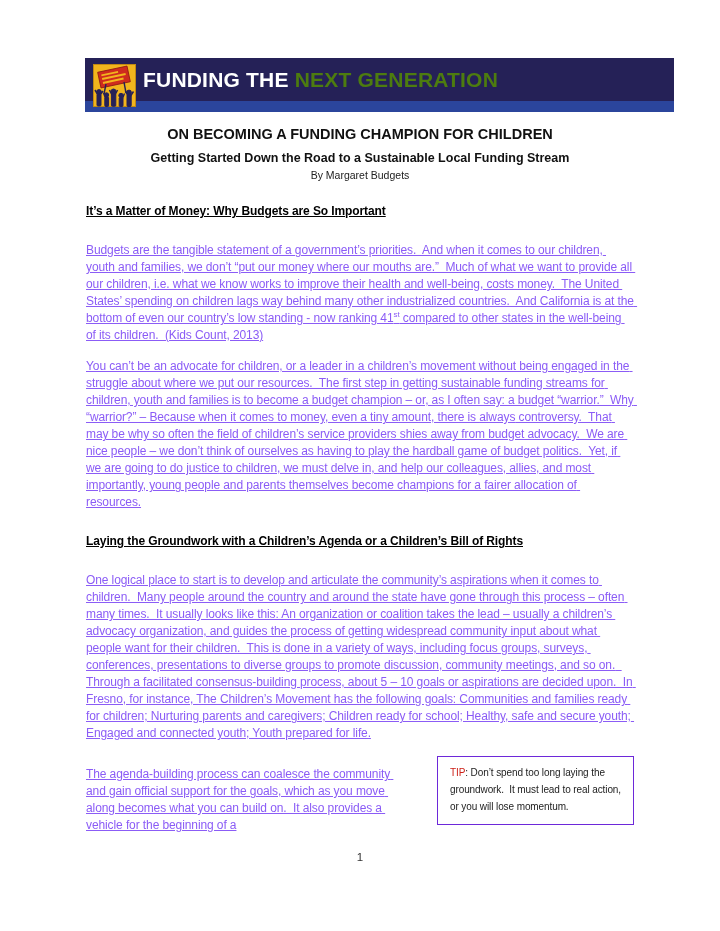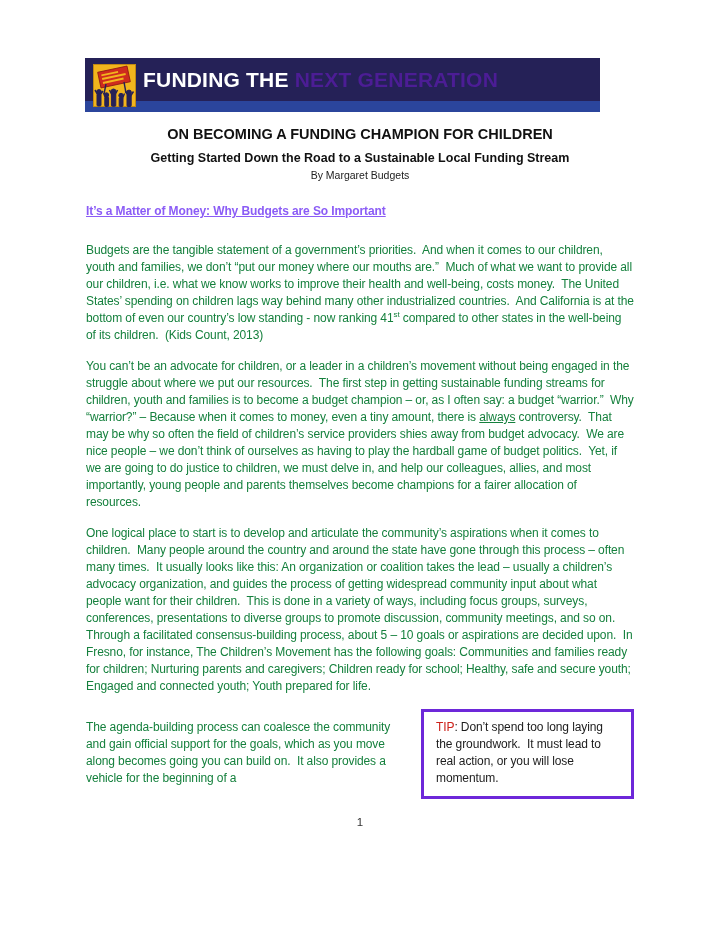--- a/index.html
+++ b/index.html
@@ -7,59 +7,59 @@
   body {
     width: 720px; height: 931px;
     background: #ffffff;
     font-family: "Liberation Sans", "DejaVu Sans", sans-serif;
     color: #1c1c1c;
     overflow: hidden;
   }
   .page { position: relative; width: 720px; height: 931px; background: #fff; }
 
   
-  .banner { position: relative; margin: 58px 0 0 85px; width: 515px; height: 54px; }
+  .banner { position: relative; margin: 58px 0 0 85px; width: 589px; height: 54px; }
   .banner-navy { height: 43px; background: #252157; }
   .banner-stripe { height: 11px; background: #2b459c; }
   .banner-logo { position: absolute; left: 8px; top: 6px; width: 43px; height: 43px; }
   .banner-title {
     position: absolute; left: 58px; top: 0; height: 43px;
     display: flex; align-items: center;
     font-size: 21px; font-weight: bold; letter-spacing: 0.2px;
     white-space: pre; color: #ffffff;
   }
-  .banner-title .brand-yellow { color: #4c1d95; }
+  .banner-title .brand-yellow { color: #4d7c0f; }
 
   
   .content { margin: 14px 0 0 86px; width: 548px; }
   .doc-title { margin: 0 0 3px 0; font-size: 14.5px; font-weight: bold; text-align: center; color: #111; }
   .doc-subtitle { margin: 9px 0 4px 0; font-size: 12.5px; font-weight: bold; text-align: center; color: #111; }
   .doc-byline { margin: 0; font-size: 10.5px; text-align: center; color: #222; }
 
   .sec-heading {
     margin: 22px 0 23px 0;
     font-size: 12px; line-height: 16px;
-    color: #8b5cf6; text-decoration: underline;
+    color: #000000; text-decoration: underline;
     letter-spacing: -0.1px;
   }
   .para {
     margin: 0 0 14px 0;
     font-size: 12px; line-height: 17px; letter-spacing: -0.1px;
-    white-space: pre-wrap; color: #15803d;
+    white-space: pre-wrap; color: #8b5cf6; text-decoration: underline;
   }
   .para sup { font-size: 8px; vertical-align: super; line-height: 0; }
   .para .u { text-decoration: underline; }
 
   .bottom-row { display: flex; align-items: flex-start; width: 548px; margin-top: 3px; }
   .bottom-row .para-left { width: 320px; padding-top: 10px; margin: 0; }
   .tip-box {
-    margin-left: auto; width: 213px;
-    border: 3px solid #6d28d9; background: #fff;
+    margin-left: auto; width: 197px;
+    border: 1px solid #6d28d9; background: #fff;
     padding: 7px 10px 9px 12px;
-    font-size: 12px; line-height: 17px; letter-spacing: -0.1px;
+    font-size: 10px; line-height: 17px; letter-spacing: -0.1px;
     white-space: pre-wrap;
   }
   .tip-box .tip-label { color: #cc2018; }
 
   .page-footer { margin-top: 17px; text-align: center; font-size: 11.5px; color: #333; }
 </style>
 </head>
 <body>
 
 <div class="page">
@@ -106,24 +106,25 @@
     <h1 class="doc-title">ON BECOMING A FUNDING CHAMPION FOR CHILDREN</h1>
     <h2 class="doc-subtitle">Getting Started Down the Road to a Sustainable Local Funding Stream</h2>
     <div class="doc-byline">By Margaret Budgets</div>
 
     <h3 class="sec-heading">It’s a Matter of Money: Why Budgets are So Important</h3>
 
     <p class="para"><span>Budgets are the tangible statement of a government’s priorities.  And when it comes to our children, youth and families, we don’t “put our money where our mouths are.”  Much of what we want to provide all our children, i.e. what we know works to improve their health and well-being, costs money.  The United States’ spending on children lags way behind many other industrialized countries.  And California is at the bottom of even our country’s low standing - now ranking 41</span><sup>st</sup><span> compared to other states in the well-being of its children.  (Kids Count, 2013)</span></p>
 
     <p class="para"><span>You can’t be an advocate for children, or a leader in a children’s movement without being engaged in the struggle about where we put our resources.  The first step in getting sustainable funding streams for children, youth and families is to become a budget champion – or, as I often say: a budget “warrior.”  Why “warrior?” – Because when it comes to money, even a tiny amount, there is </span><span class="u">always</span><span> controversy.  That may be why so often the field of children’s service providers shies away from budget advocacy.  We are nice people – we don’t think of ourselves as having to play the hardball game of budget politics.  Yet, if we are going to do justice to children, we must delve in, and help our colleagues, allies, and most importantly, young people and parents themselves become champions for a fairer allocation of resources.</span></p>
 
+    <h3 class="sec-heading">Laying the Groundwork with a Children’s Agenda or a Children’s Bill of Rights</h3>
 
     <p class="para">One logical place to start is to develop and articulate the community’s aspirations when it comes to children.  Many people around the country and around the state have gone through this process – often many times.  It usually looks like this: An organization or coalition takes the lead – usually a children’s advocacy organization, and guides the process of getting widespread community input about what people want for their children.  This is done in a variety of ways, including focus groups, surveys, conferences, presentations to diverse groups to promote discussion, community meetings, and so on.  Through a facilitated consensus-building process, about 5 – 10 goals or aspirations are decided upon.  In Fresno, for instance, The Children’s Movement has the following goals: Communities and families ready for children; Nurturing parents and caregivers; Children ready for school; Healthy, safe and secure youth; Engaged and connected youth; Youth prepared for life.</p>
 
     <div class="bottom-row">
-      <p class="para para-left">The agenda-building process can coalesce the community and gain official support for the goals, which as you move along becomes going you can build on.  It also provides a vehicle for the beginning of a</p>
+      <p class="para para-left">The agenda-building process can coalesce the community and gain official support for the goals, which as you move along becomes what you can build on.  It also provides a vehicle for the beginning of a</p>
       <aside class="tip-box"><span class="tip-label">TIP</span><span>: Don’t spend too long laying the groundwork.  It must lead to real action, or you will lose momentum.</span></aside>
     </div>
 
     <footer class="page-footer">1</footer>
 
   </main>
 </div>
 
 </body></html>

